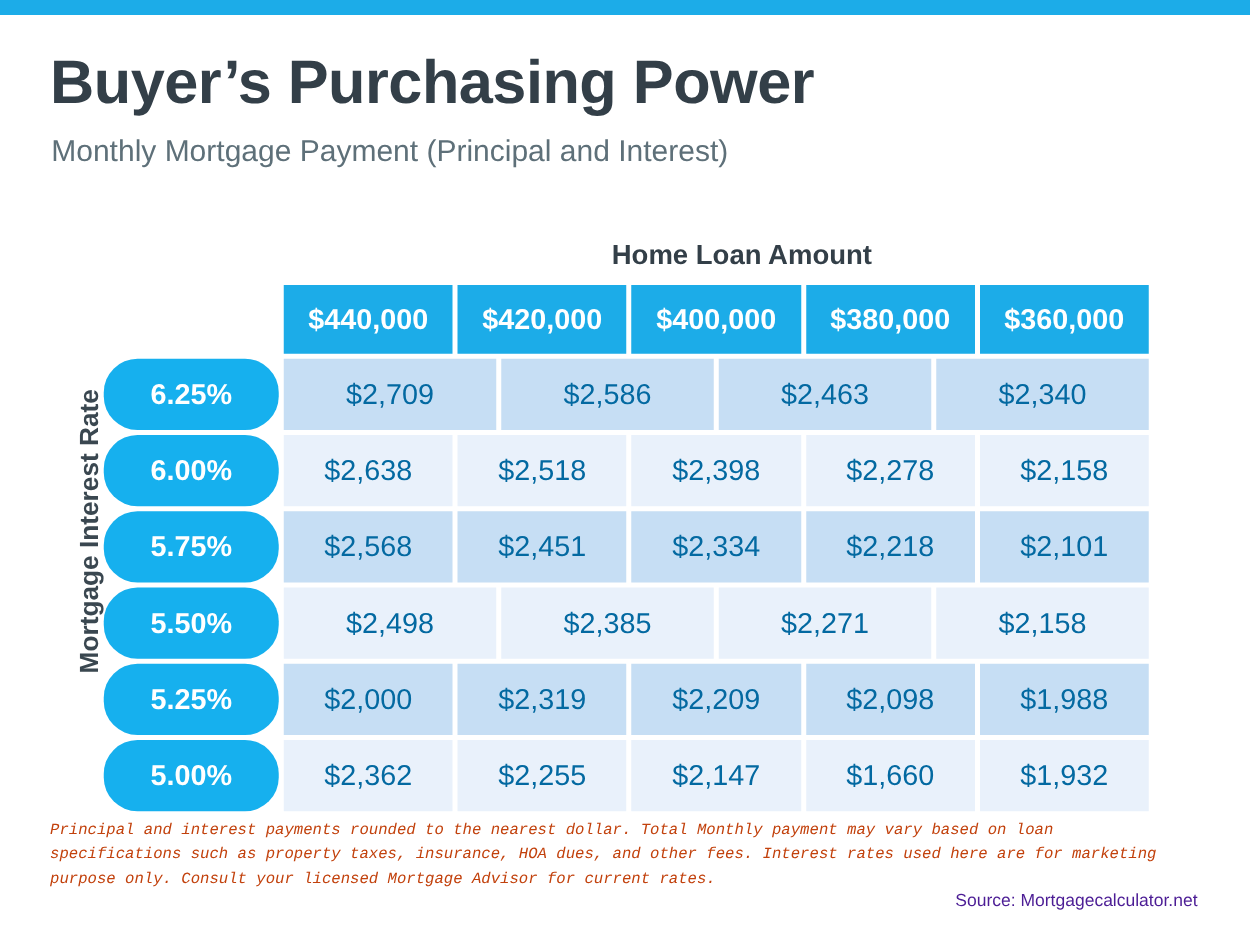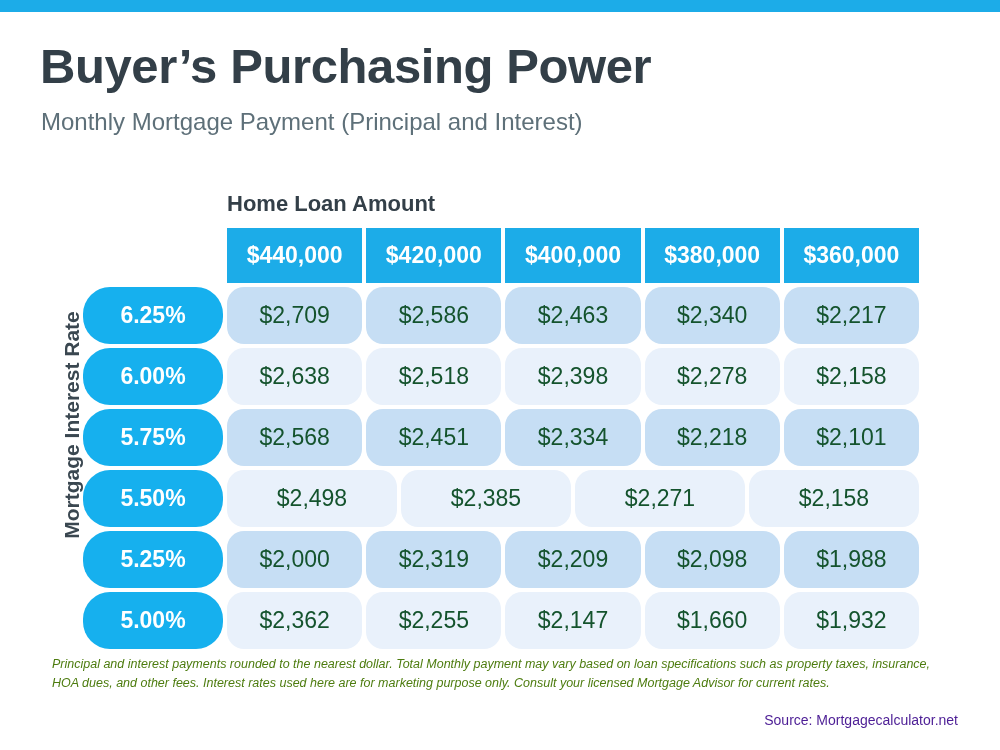--- a/index.html
+++ b/index.html
@@ -52,21 +52,21 @@
     color: #5E7079;
     white-space: nowrap;
   }
 
   
   .col-group-title {
     position: absolute;
     left: 227px;
     top: 191px;
     width: 733px;
-    text-align: left;
+    text-align: center;
     font-size: 22px;
     font-weight: bold;
     color: #333F48;
   }
 
   
   .row-axis-label {
     position: absolute;
     left: -98px;
     top: 413px;
@@ -127,39 +127,39 @@
     width: 140px;
     flex: 0 0 140px;
     background: #16B0EE;
     color: #ffffff;
     font-size: 23px;
     font-weight: bold;
     border-radius: 27px;
   }
   .data-cell {
     flex: 1 1 0;
-    color: #14532d;
+    color: #0369a1;
     font-size: 23px;
     font-weight: normal;
-    border-radius: 17px;
   }
   .band-dark .data-cell { background: #C6DEF4; }
   .band-light .data-cell { background: #E9F1FB; }
 
   
   .footnote {
     position: absolute;
-    left: 52px;
+    left: 40px;
     top: 655px;
     width: 890px;
     font-size: 12.5px;
     font-style: italic;
     font-weight: normal;
-    color: #4d7c0f;
+    color: #c2410c;
     line-height: 1.55;
+    font-family: Liberation Mono, monospace;
   }
 
   
   .source {
     position: absolute;
     right: 42px;
     top: 712px;
     font-size: 14px;
     color: #4c1d95;
     white-space: nowrap;
@@ -188,21 +188,20 @@
       <div class="cell col-head">$380,000</div>
       <div class="cell col-head">$360,000</div>
     </div>
 
     <div class="grid-row body-row band-dark">
       <div class="cell row-head">6.25%</div>
       <div class="cell data-cell">$2,709</div>
       <div class="cell data-cell">$2,586</div>
       <div class="cell data-cell">$2,463</div>
       <div class="cell data-cell">$2,340</div>
-      <div class="cell data-cell">$2,217</div>
     </div>
 
     <div class="grid-row body-row band-light">
       <div class="cell row-head">6.00%</div>
       <div class="cell data-cell">$2,638</div>
       <div class="cell data-cell">$2,518</div>
       <div class="cell data-cell">$2,398</div>
       <div class="cell data-cell">$2,278</div>
       <div class="cell data-cell">$2,158</div>
     </div>

